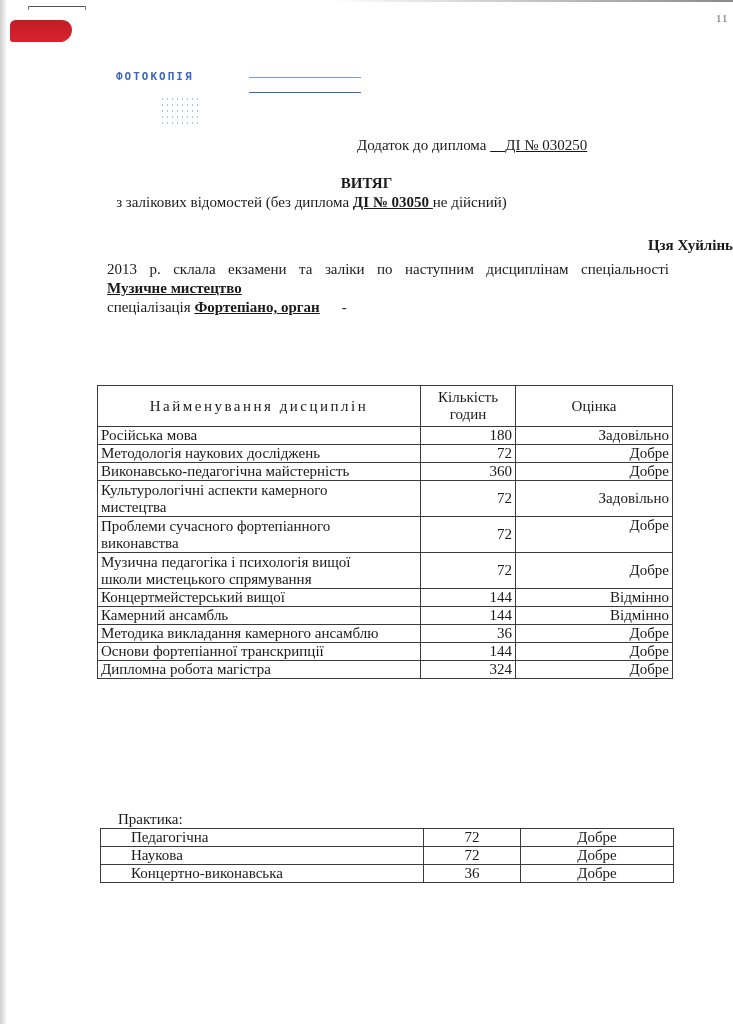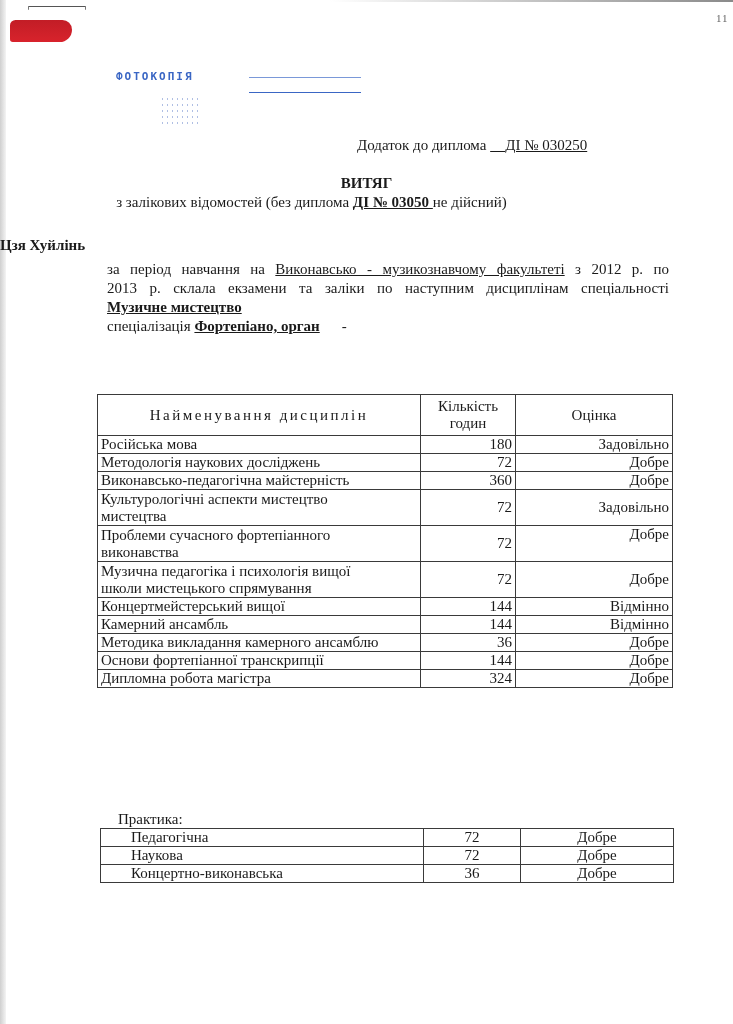--- a/index.html
+++ b/index.html
@@ -47,36 +47,36 @@
       background-size: 5px 6px; opacity: 0.6;
     }
 
     .doc-line { font-size: 15px; line-height: 18px; white-space: nowrap; }
     .u { text-decoration: underline; }
     .b { font-weight: bold; }
 
     .addendum { left: 357px; top: 136px; }
     .title { left: 0; width: 733px; top: 174px; text-align: center; font-weight: bold; font-size: 15px; }
     .subtitle { left: 0; width: 623px; top: 193px; text-align: center; }
-    .student { left: 0; width: 733px; top: 236px; text-align: left; font-weight: bold; }
+    .student { left: 0; width: 733px; top: 236px; text-align: right; font-weight: bold; }
     .para {
       left: 107px; top: 260px; width: 562px; font-size: 15px; line-height: 19px; text-align: justify;
     }
     .para .line { display: block; white-space: nowrap; }
     .para .justify { text-align: justify; text-align-last: justify; white-space: normal; }
 
     table.grid {
       border-collapse: collapse; position: absolute; table-layout: fixed;
       font-size: 15px; line-height: 17px;
     }
     table.grid td, table.grid th {
       border: 1px solid #3a3a3a; padding: 0 3px; vertical-align: middle;
       font-weight: normal;
     }
-    .main-table { left: 97px; top: 394px; width: 575px; }
+    .main-table { left: 97px; top: 385px; width: 575px; }
     .main-table th { height: 40px; }
     .main-table th.c1 { letter-spacing: 2.5px; text-align: center; }
     .main-table th.c2, .main-table th.c3 { text-align: center; }
     .main-table td.c2, .main-table td.c3 { text-align: right; }
     .main-table tr.single td { height: 17px; }
     .main-table tr.double td { height: 35px; }
     .main-table td.grade-top { vertical-align: top; }
 
     .practice-label { left: 118px; top: 811px; font-size: 15px; }
     .practice-table { left: 100px; top: 828px; width: 573px; }
@@ -105,21 +105,20 @@
 
 <div class="abs doc-line title">ВИТЯГ</div>
 
 <div class="abs doc-line subtitle">
   <span>з залікових відомостей (без диплома </span><span class="u b">ДІ № 03050 </span><span> не дійсний)</span>
 </div>
 
 <div class="abs doc-line student">Цзя Хуйлінь</div>
 
 <div class="abs para">
-  <span class="line justify"><span>за період навчання на </span><span class="u">Виконавсько - музикознавчому факультеті</span><span> з 2012 р. по</span></span>
   <span class="line justify">2013 р. склала екзамени та заліки по наступним дисциплінам спеціальності</span>
   <span class="line b u">Музичне мистецтво</span>
   <span class="line"><span>спеціалізація </span> <span class="b u">Фортепіано, орган</span><span style="margin-left:22px">-</span></span>
 </div>
 
 <table class="grid main-table">
   <colgroup>
       <col style="width:323px">
       <col style="width:95px">
       <col style="width:157px">
@@ -139,21 +138,21 @@
     <td class="c1">Методологія наукових досліджень</td>
     <td class="c2">72</td>
     <td class="c3">Добре</td>
   </tr>
   <tr class="single">
     <td class="c1">Виконавсько-педагогічна майстерність</td>
     <td class="c2">360</td>
     <td class="c3">Добре</td>
   </tr>
   <tr class="double">
-    <td class="c1"><span>Культурологічні аспекти мистецтво</span><br><span>мистецтва</span></td>
+    <td class="c1"><span>Культурологічні аспекти камерного</span><br><span>мистецтва</span></td>
     <td class="c2">72</td>
     <td class="c3">Задовільно</td>
   </tr>
   <tr class="double">
     <td class="c1"><span>Проблеми сучасного фортепіанного</span><br><span>виконавства</span></td>
     <td class="c2">72</td>
     <td class="c3 grade-top">Добре</td>
   </tr>
   <tr class="double">
     <td class="c1"><span>Музична педагогіка і психологія вищої</span><br><span>школи мистецького спрямування</span></td>

